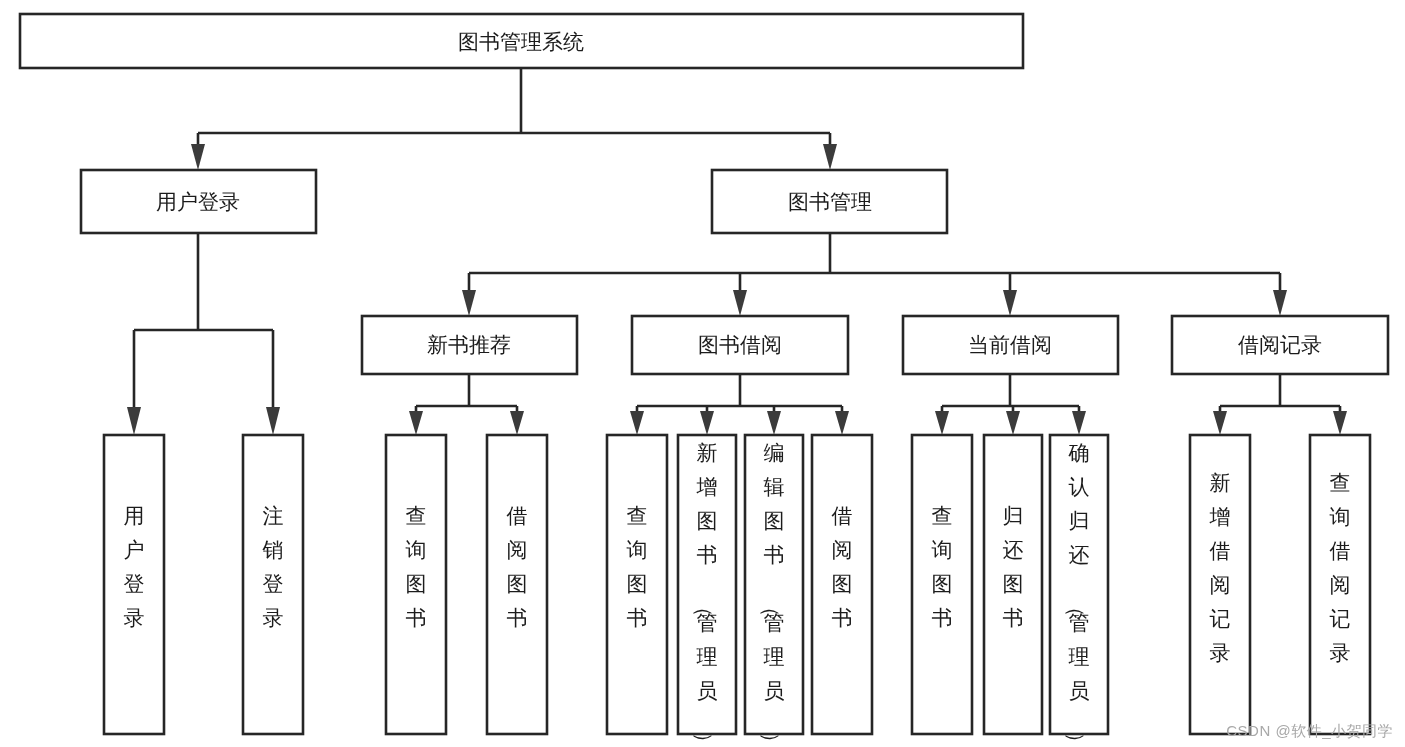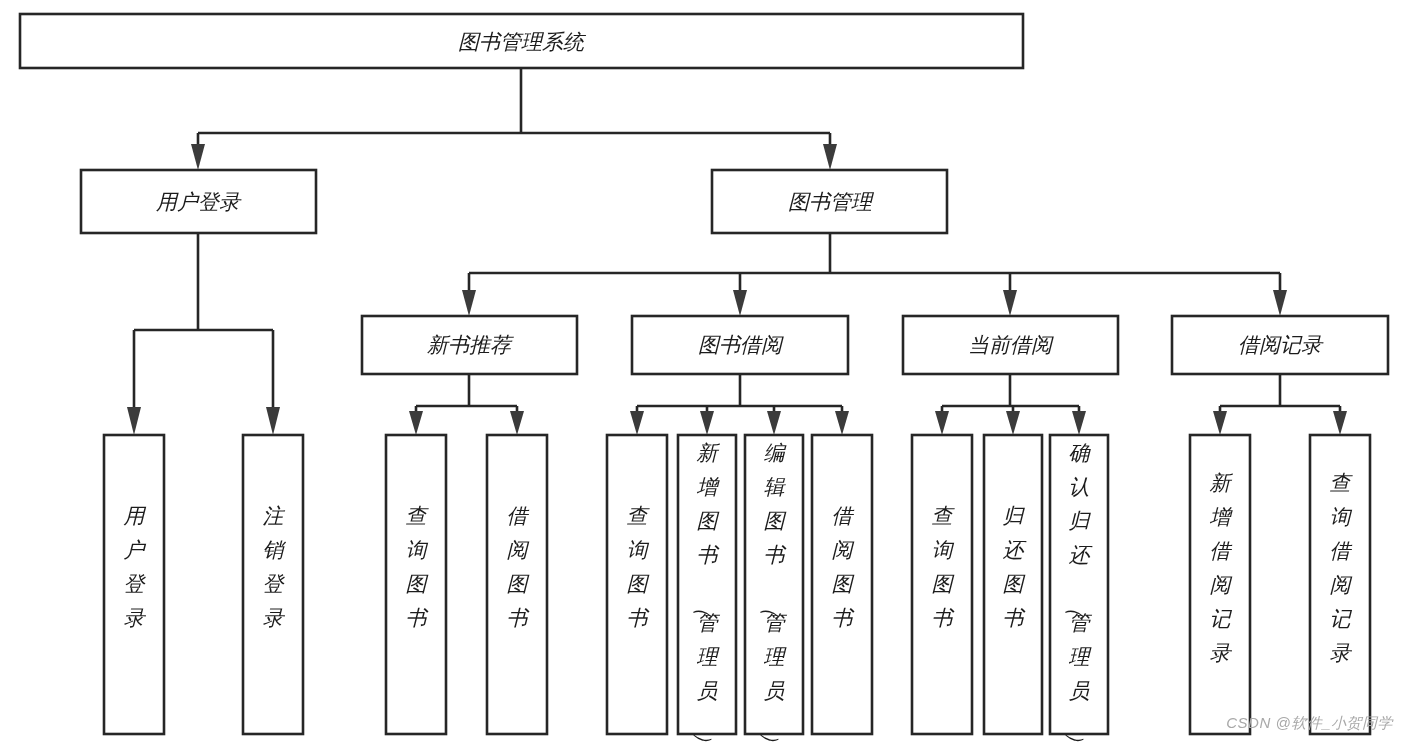--- a/index.html
+++ b/index.html
@@ -11,21 +11,20 @@
     width: 1405px;
     height: 747px;
     font-family: "Liberation Sans", "DejaVu Sans", sans-serif;
     overflow: hidden;
     position: relative;
   }
   #diagram-root {
     position: relative;
     width: 1405px;
     height: 747px;
-    font-style: italic;
   }
   svg.flow {
     position: absolute;
     top: 0;
     left: 0;
     width: 1405px;
     height: 747px;
   }
   .node-box {
     fill: #ffffff;
@@ -51,21 +50,21 @@
   }
   .node-label-vertical {
     font-family: "Liberation Sans", "DejaVu Sans", sans-serif;
     fill: #1c1c1c;
     font-size: 21px;
     text-anchor: middle;
   }
   .watermark {
     position: absolute;
     right: 12px;
-    bottom: 14px;
+    bottom: 6px;
     font-family: "Liberation Sans", "DejaVu Sans", sans-serif;
     font-size: 15px;
     color: #a8a8a8;
     letter-spacing: 0.5px;
     white-space: nowrap;
     user-select: none;
   }
 </style>
 </head>
 <body>

